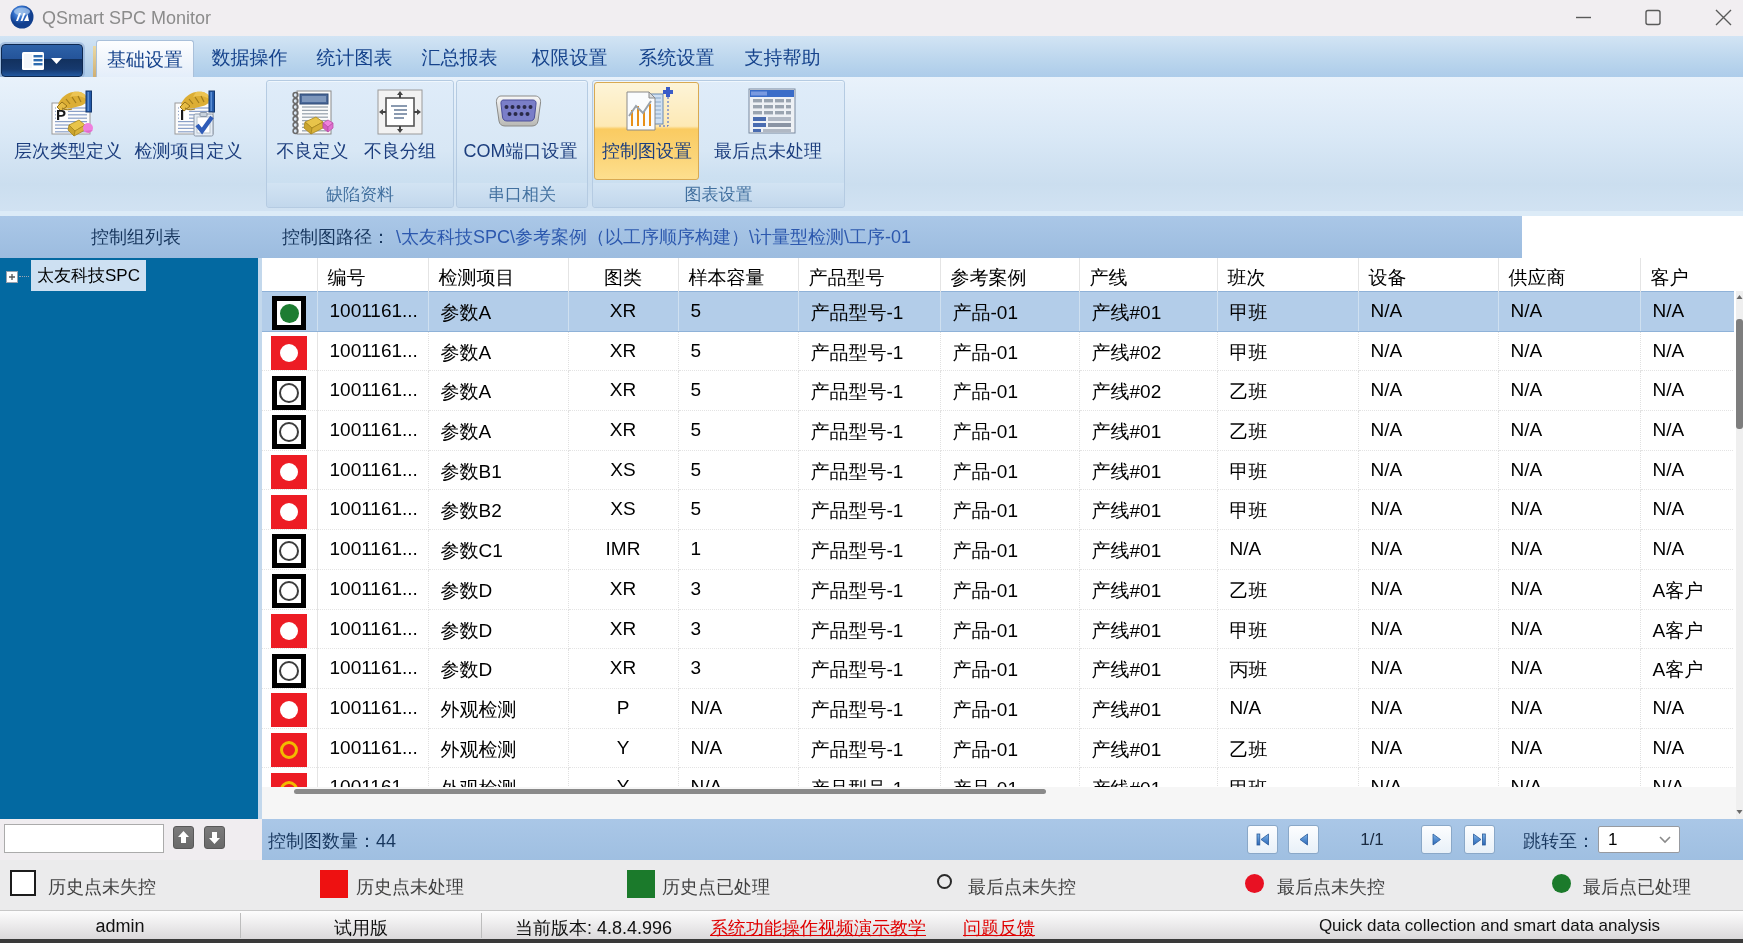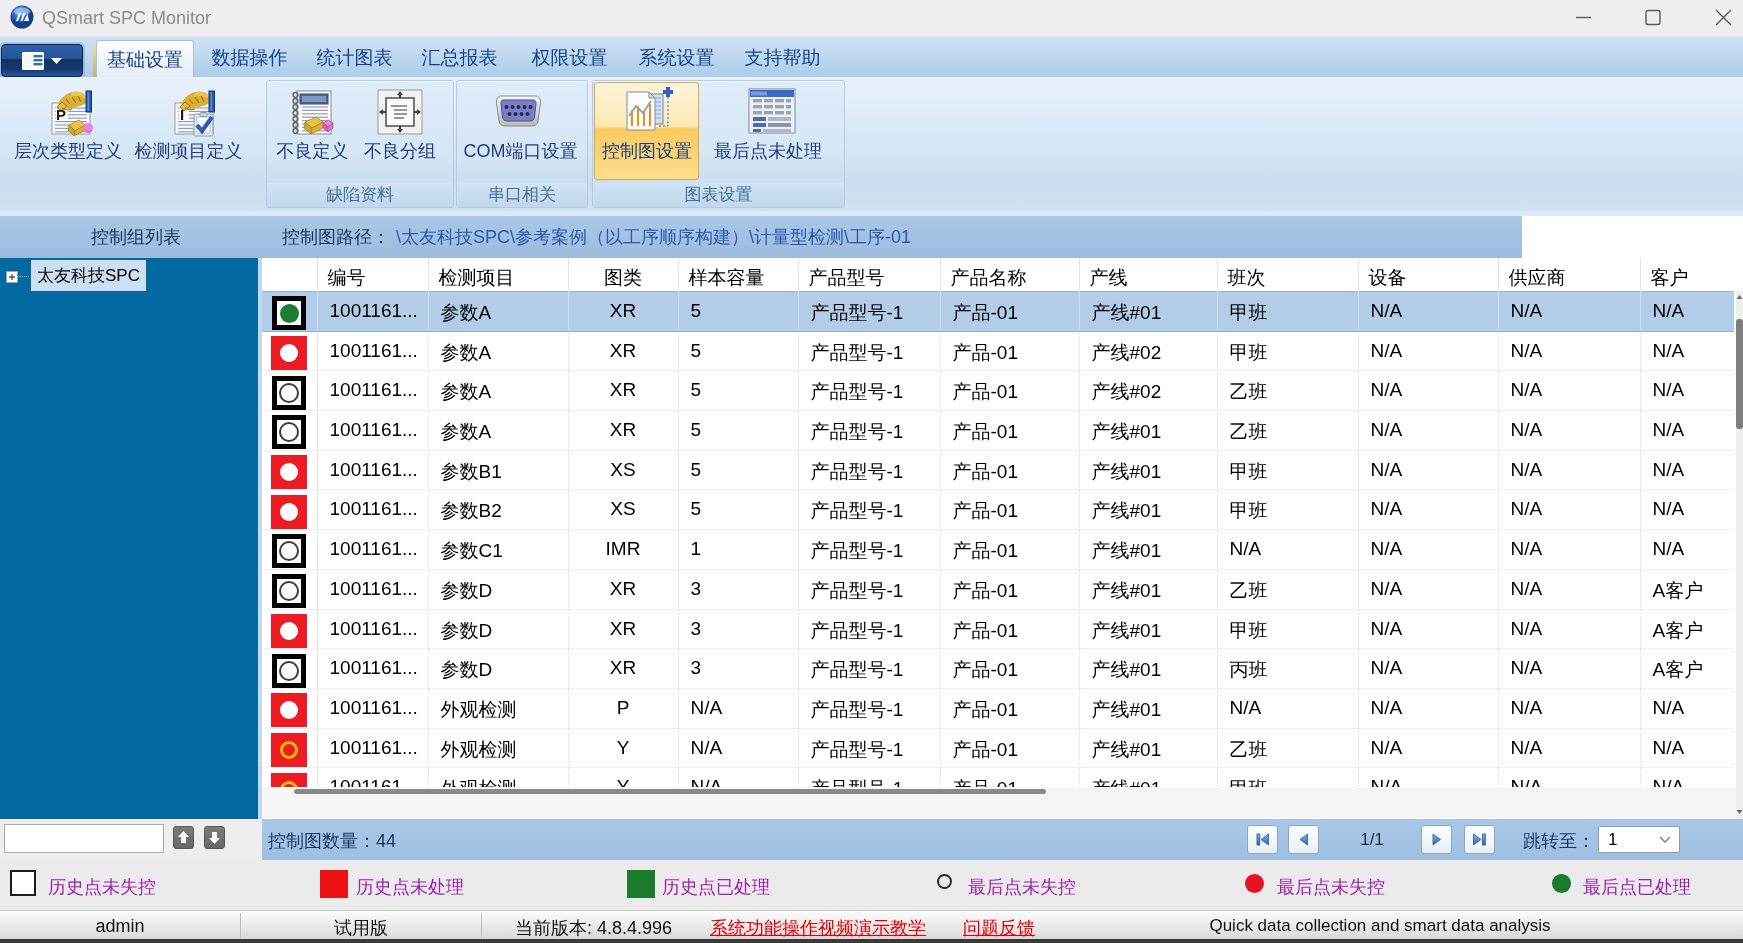--- a/index.html
+++ b/index.html
@@ -59,21 +59,21 @@
 #cntlabel{position:absolute;left:6px;top:10px;color:#17365d;font-size:18px}
 .pbtn{position:absolute;top:6px;width:31px;height:29px;background:linear-gradient(#fdfeff,#e8f0f8);border:1px solid #8aa8c8;border-radius:3px}
 #pageno{position:absolute;left:1080px;top:11px;width:60px;text-align:center;color:#1a2a40;font-size:17px}
 #jmplabel{position:absolute;left:1261px;top:10px;color:#17365d;font-size:18px}
 #combo{position:absolute;left:1336px;top:7px;width:82px;height:27px;background:#fff;border:1px solid #979aa0;border-radius:2px}
 #combo span{position:absolute;left:9px;top:3px;font-size:17px;color:#000}
 #sinput{left:4px;top:5px;width:160px;height:29px;background:#fff;border:1px solid #ababab;position:absolute}
 .gbtn{position:absolute;top:7px;width:21px;height:23px;background:linear-gradient(#7b7b7b,#696969);border:1px solid #585858;border-radius:3px}
 
 #legend{left:0;top:860px;width:1743px;height:50px;background:#ebebec}
-#legend .lt{position:absolute;top:15px;font-size:18px;color:#a21caf}
+#legend .lt{position:absolute;top:15px;font-size:18px;color:#404040}
 
 #status{left:0;top:910px;width:1743px;height:29px;background:linear-gradient(#fdfdfd,#dbd9db);border-top:1px solid #c8c8c8}
 #status .st{position:absolute;top:5px;font-size:18px;color:#111}
 #status .red{color:#e00000;text-decoration:underline}
 .ssep{position:absolute;top:2px;width:1px;height:25px;background:#bdbdbd}
 #bottomstrip{left:0;top:939px;width:1743px;height:4px;background:#3a3a3a}
 .winbtn{stroke:#5a5a5a;stroke-width:1.4;fill:none}
 </style></head><body>
 <div class="abs" id="titlebar">
  <svg class="abs" style="left:10px;top:5px" width="24" height="24" viewBox="0 0 24 24">
@@ -329,21 +329,21 @@
           <col style="width:94px">
         </colgroup>
 <tbody>
           <tr>
 <th class="ic"></th>
 <th class="">编号</th>
 <th class="">检测项目</th>
 <th class="c">图类</th>
 <th class="">样本容量</th>
 <th class="">产品型号</th>
-<th class="">产品名称</th>
+<th class="">参考案例</th>
 <th class="">产线</th>
 <th class="">班次</th>
 <th class="">设备</th>
 <th class="">供应商</th>
 <th class="">客户</th>
 </tr>
 <tr class="sel">
             <td class="ic"><span class="sqw"><i style="position:relative">
                   <span class="dot" style="left:2.5px;top:2.5px;width:19px;height:19px;background:#1e7d32"></span>
                 </i></span></td>
@@ -608,15 +608,15 @@
  <div class="lt" style="left:1583px">最后点已处理</div>
 </div>
 <div class="abs" id="status">
  <div class="st" style="left:0;width:240px;text-align:center">admin</div>
  <div class="ssep" style="left:240px"></div>
  <div class="st" style="left:241px;width:240px;text-align:center">试用版</div>
  <div class="ssep" style="left:481px"></div>
  <div class="st" style="left:515px">当前版本: 4.8.4.996</div>
  <div class="st red" style="left:710px">系统功能操作视频演示教学</div>
  <div class="st red" style="left:963px">问题反馈</div>
- <div class="st" style="left:1100px;width:560px;text-align:center;font-size:17px">Quick data collection and smart data analysis</div>
+ <div class="st" style="left:1100px;width:560px;text-align:right;font-size:17px">Quick data collection and smart data analysis</div>
 </div>
 <div class="abs" id="bottomstrip"></div>
 
 </body></html>

